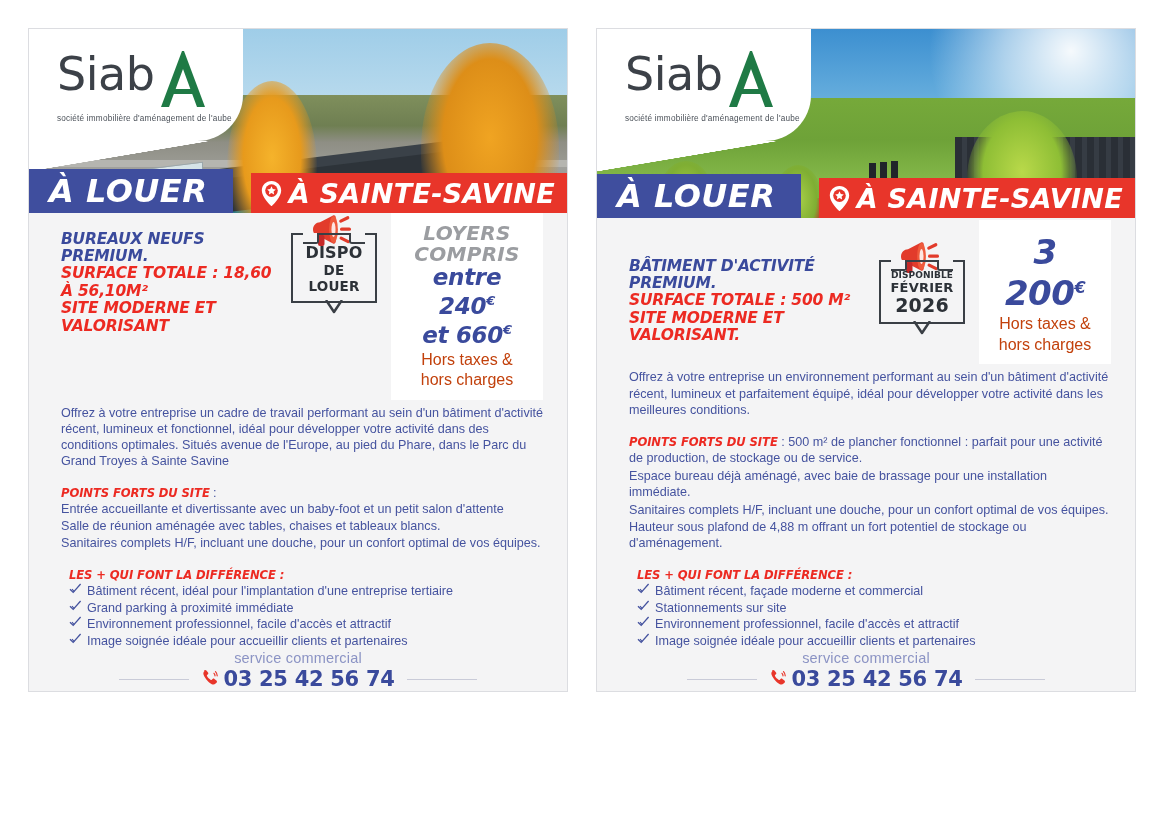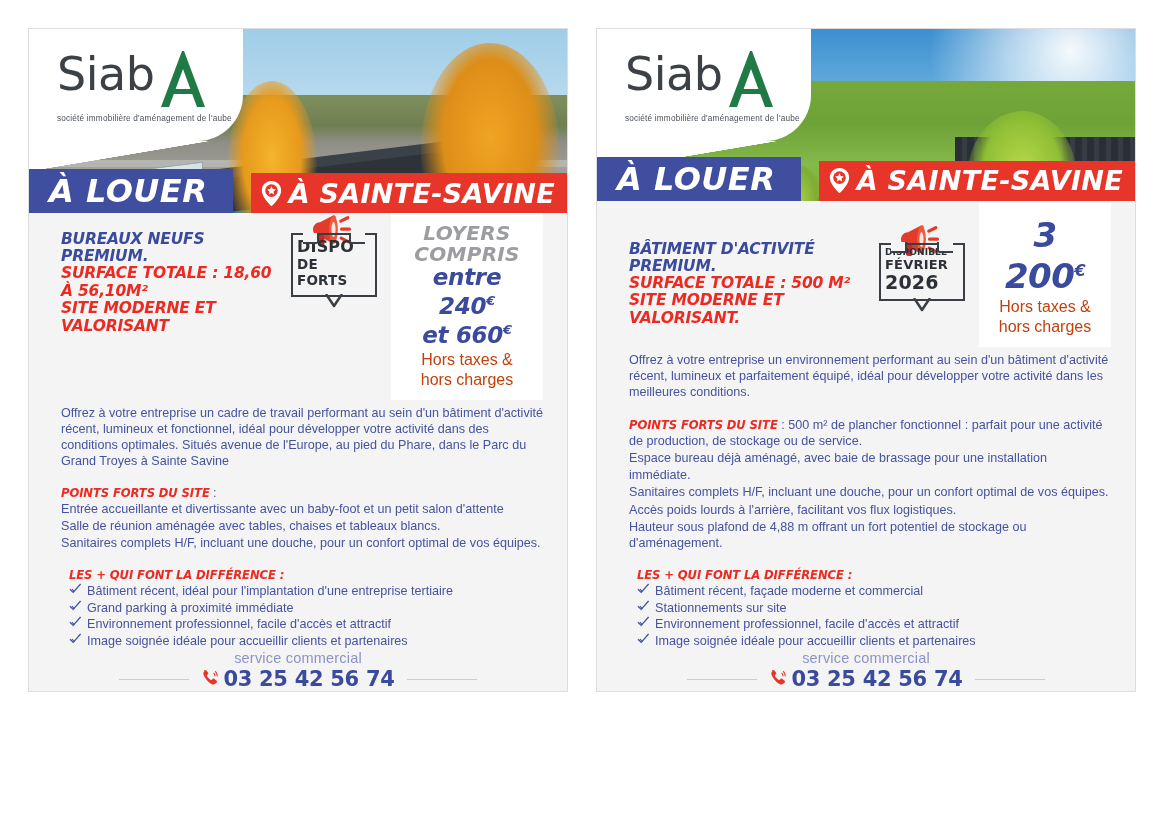--- a/index.html
+++ b/index.html
@@ -214,21 +214,21 @@
   .para {
     color:#45539f; font-size:12.6px; line-height:16.2px; margin-top:5px;
   }
   .para.wide { max-width: 100%; }
 
   
   .badge { position:relative; width:86px; flex:0 0 auto; margin: 2px 14px 0 6px; }
   .badge .mega { position:absolute; left:16px; top:-22px; }
   .badge .plate {
     position:relative; border:2.5px solid #3a3f45; border-radius:0;
-    padding:2px 4px 7px; background:transparent;
+    padding:8px 4px 7px; text-align:center; background:transparent;
   }
   .badge .plate::before, .badge .plate::after{
     content:""; position:absolute; top:-2.5px; width:14px; height:9px;
     background:#f4f4f5; border:2.5px solid #3a3f45; border-top:none;
   }
   .badge .plate::before{ left:10px; border-left:none; border-bottom-right-radius:3px;}
   .badge .plate::after{ right:10px; border-right:none; border-bottom-left-radius:3px;}
   .badge .tip {
     position:absolute; left:50%; margin-left:-9px; bottom:-13px;
     width:18px; height:14px;
@@ -381,21 +381,21 @@
               <rect x="11" y="24" width="6.5" height="11" rx="2" fill="#c62828"></rect>
               <ellipse cx="26.5" cy="18.5" rx="4.4" ry="13.5" fill="#ef5a3c"></ellipse>
               <ellipse cx="26.5" cy="18.5" rx="2" ry="7.4" fill="#ffffff" opacity=".85"></ellipse>
               <rect x="33" y="16.6" width="11" height="3.2" rx="1.6" fill="#e23b2b"></rect>
               <rect x="32" y="7" width="11" height="3.2" rx="1.6" fill="#e23b2b" transform="rotate(-26 37 9)"></rect>
               <rect x="32" y="27" width="11" height="3.2" rx="1.6" fill="#e23b2b" transform="rotate(26 37 29)"></rect>
             </svg>
           </span>
           <div class="plate">
             <div class="b-l1">DISPO</div>
-            <div class="b-l2">DE FORTS</div>
+            <div class="b-l2">DE LOUER</div>
             <span class="tip">
               <svg width="18" height="14" viewBox="0 0 18 14">
                 <path d="M1 0 L9 12 L17 0" fill="none" stroke="#3a3f45" stroke-width="2.5" stroke-linejoin="round"></path>
               </svg>
             </span>
           </div>
         </div>
 
         <div class="pricebox p1">
           <div class="p-gray">LOYERS</div>
@@ -576,21 +576,20 @@
       </div>
 
       <div class="para wide">Offrez à votre entreprise un environnement performant au sein d'un bâtiment d'activité récent, lumineux et parfaitement équipé, idéal pour développer votre activité dans les meilleures conditions.</div>
 
       <div class="section">
         <div class="inline-wrap">
           <span class="sec-title">POINTS FORTS DU SITE</span><span> : 500 m² de plancher fonctionnel : parfait pour une activité de production, de stockage ou de service.</span>
         </div>
         <div class="sec-lines">Espace bureau déjà aménagé, avec baie de brassage pour une installation immédiate.</div>
         <div class="sec-lines">Sanitaires complets H/F, incluant une douche, pour un confort optimal de vos équipes.</div>
-        <div class="sec-lines">Accès poids lourds à l'arrière, facilitant vos flux logistiques.</div>
         <div class="sec-lines">Hauteur sous plafond de 4,88 m offrant un fort potentiel de stockage ou d'aménagement.</div>
       </div>
 
       <div class="section">
         <div class="sec-title plus-title">LES + QUI FONT LA DIFFÉRENCE :</div>
         <ul class="plus-list">
           <li>
             <span class="chk">
               <svg width="13" height="12" viewBox="0 0 13 12">
                   <path d="M1 6.2 L4.2 9.4 L11.6 1" fill="none" stroke="#45539f" stroke-width="1.3"></path>

